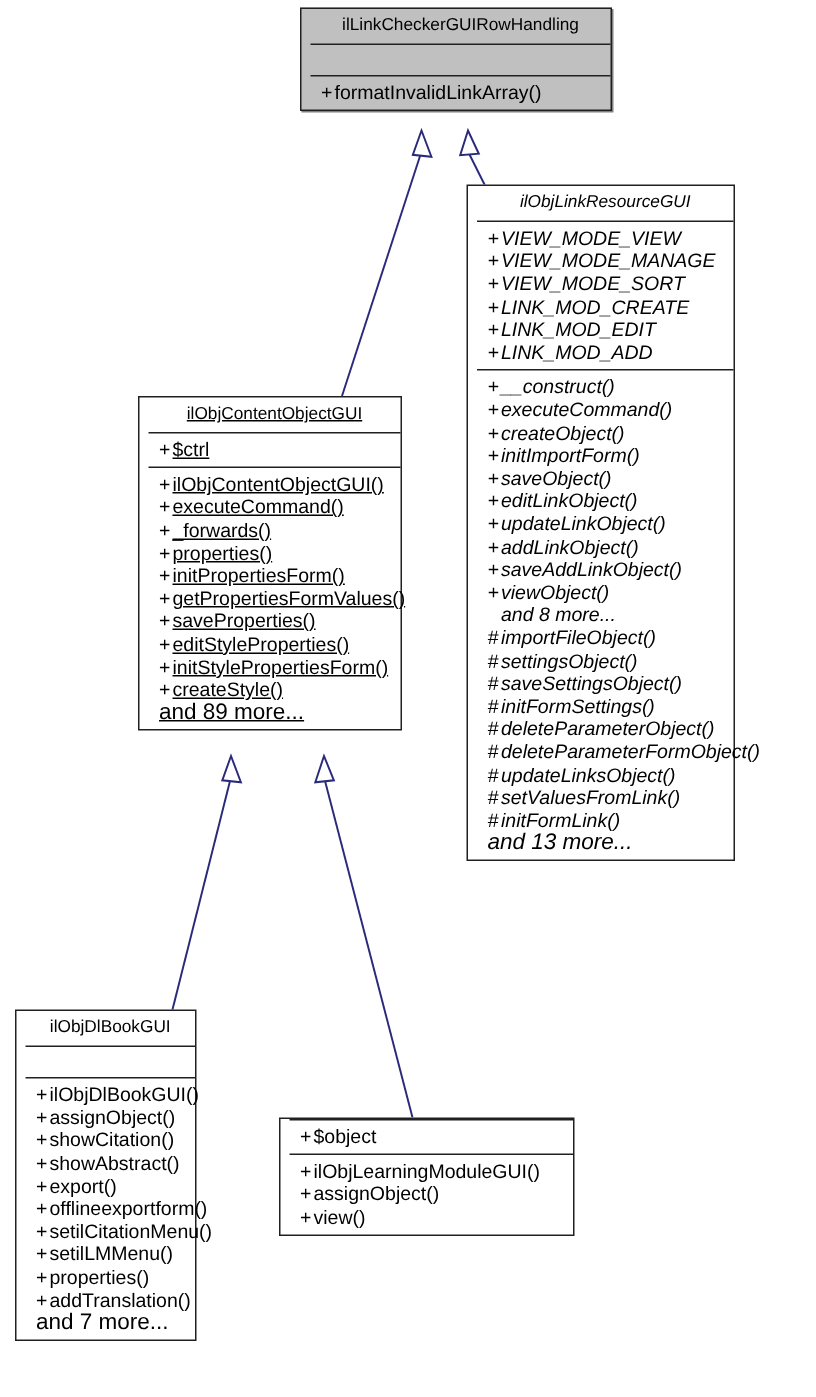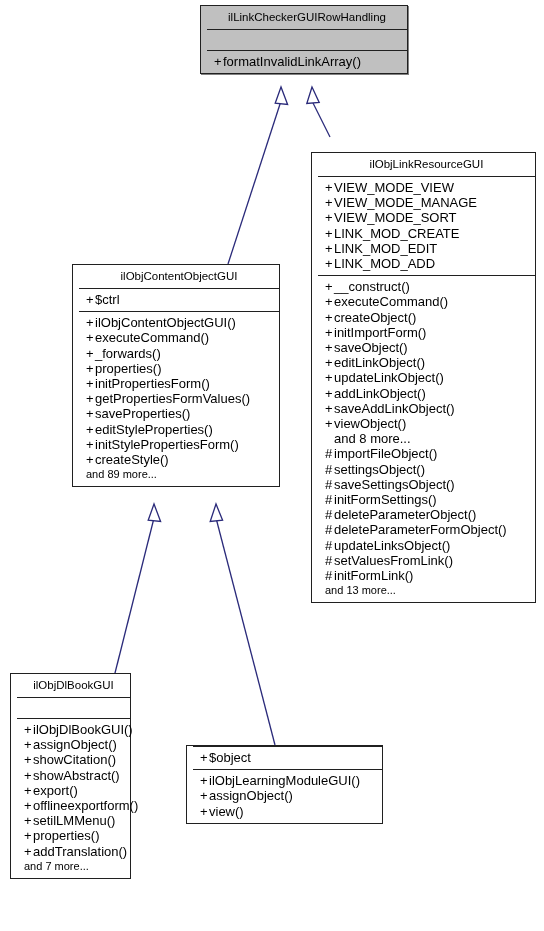--- a/index.html
+++ b/index.html
@@ -61,21 +61,21 @@
     line-height: 15.2px;
     color: #000000;
     white-space: nowrap;
     text-align: left;
   }
   .member .vis {
     display: inline-block;
     width: 9px;
   }
   .more {
-    font-size: 11px;
+    font-size: 15px;
     line-height: 15.2px;
     color: #000000;
     white-space: nowrap;
   }
 </style>
 </head>
 <body>
 
 <div id="diagram">
 
@@ -97,21 +97,21 @@
   <div class="uml-node highlight" style="left:200px; top:5px; width:208px;">
     <div class="node-title">ilLinkCheckerGUIRowHandling</div>
     <div class="node-sep node-compartment empty"></div>
     <div class="node-sep node-compartment">
       <div class="member">
         <span class="vis">+</span><span>formatInvalidLinkArray()</span>
       </div>
     </div>
   </div>
 
-  <div class="uml-node" style="left:311px; top:152px; width:225px;">
+  <div class="uml-node" style="left:311px; top:123px; width:179px;font-style:italic;">
     <div class="node-title">ilObjLinkResourceGUI</div>
     <div class="node-sep node-compartment">
       <div class="member"><span class="vis">+</span><span>VIEW_MODE_VIEW</span></div>
       <div class="member"><span class="vis">+</span><span>VIEW_MODE_MANAGE</span></div>
       <div class="member"><span class="vis">+</span><span>VIEW_MODE_SORT</span></div>
       <div class="member"><span class="vis">+</span><span>LINK_MOD_CREATE</span></div>
       <div class="member"><span class="vis">+</span><span>LINK_MOD_EDIT</span></div>
       <div class="member"><span class="vis">+</span><span>LINK_MOD_ADD</span></div>
     </div>
     <div class="node-sep node-compartment">
@@ -132,21 +132,21 @@
       <div class="member"><span class="vis">#</span><span>initFormSettings()</span></div>
       <div class="member"><span class="vis">#</span><span>deleteParameterObject()</span></div>
       <div class="member"><span class="vis">#</span><span>deleteParameterFormObject()</span></div>
       <div class="member"><span class="vis">#</span><span>updateLinksObject()</span></div>
       <div class="member"><span class="vis">#</span><span>setValuesFromLink()</span></div>
       <div class="member"><span class="vis">#</span><span>initFormLink()</span></div>
       <div class="more">and 13 more...</div>
     </div>
   </div>
 
-  <div class="uml-node" style="left:72px; top:264px; width:208px;">
+  <div class="uml-node" style="left:92px; top:264px; width:176px;text-decoration:underline;">
     <div class="node-title">ilObjContentObjectGUI</div>
     <div class="node-sep node-compartment">
       <div class="member"><span class="vis">+</span><span>$ctrl</span></div>
     </div>
     <div class="node-sep node-compartment">
       <div class="member"><span class="vis">+</span><span>ilObjContentObjectGUI()</span></div>
       <div class="member"><span class="vis">+</span><span>executeCommand()</span></div>
       <div class="member"><span class="vis">+</span><span>_forwards()</span></div>
       <div class="member"><span class="vis">+</span><span>properties()</span></div>
       <div class="member"><span class="vis">+</span><span>initPropertiesForm()</span></div>
@@ -162,20 +162,21 @@
   <div class="uml-node" style="left:10px; top:673px; width:121px;">
     <div class="node-title">ilObjDlBookGUI</div>
     <div class="node-sep node-compartment empty"></div>
     <div class="node-sep node-compartment">
       <div class="member"><span class="vis">+</span><span>ilObjDlBookGUI()</span></div>
       <div class="member"><span class="vis">+</span><span>assignObject()</span></div>
       <div class="member"><span class="vis">+</span><span>showCitation()</span></div>
       <div class="member"><span class="vis">+</span><span>showAbstract()</span></div>
       <div class="member"><span class="vis">+</span><span>export()</span></div>
       <div class="member"><span class="vis">+</span><span>offlineexportform()</span></div>
+      <div class="member"><span class="vis">+</span><span>setilCitationMenu()</span></div>
       <div class="member"><span class="vis">+</span><span>setilLMMenu()</span></div>
       <div class="member"><span class="vis">+</span><span>properties()</span></div>
       <div class="member"><span class="vis">+</span><span>addTranslation()</span></div>
       <div class="more">and 7 more...</div>
     </div>
   </div>
 
   <div class="uml-node" style="left:186px; top:745px; width:197px;">
     <div class="node-sep node-compartment">
       <div class="member"><span class="vis">+</span><span>$object</span></div>

